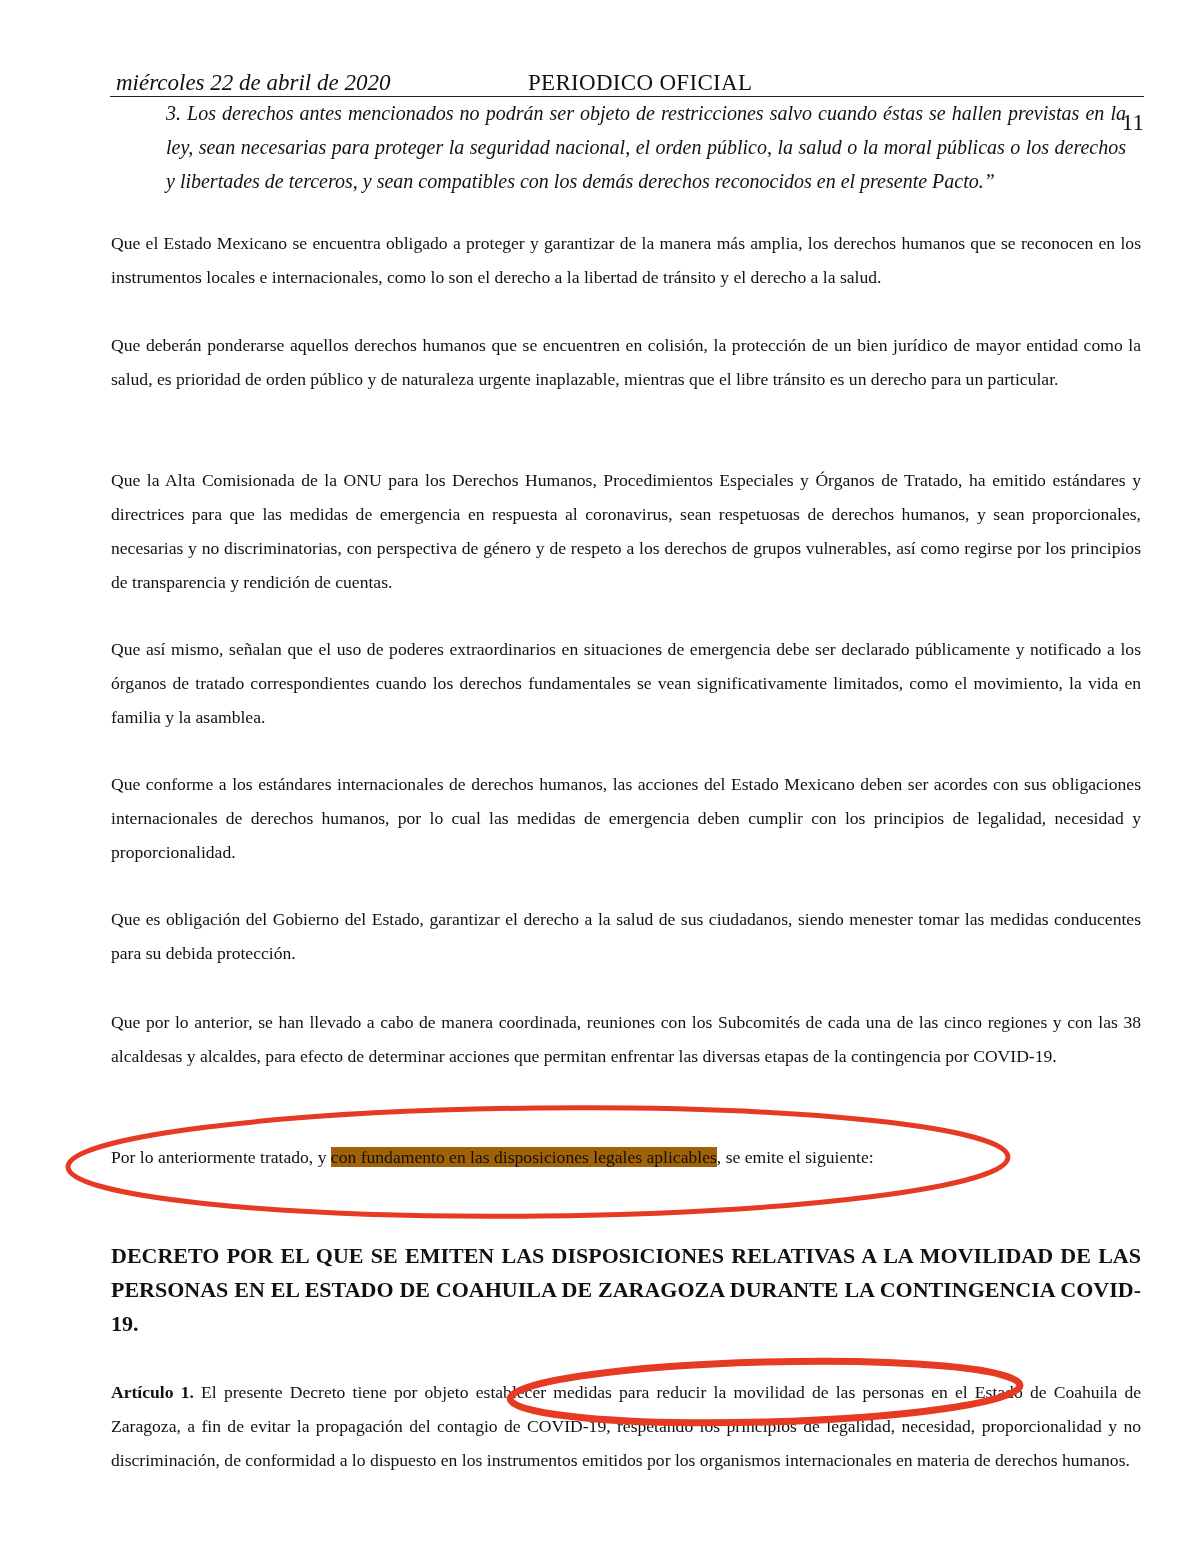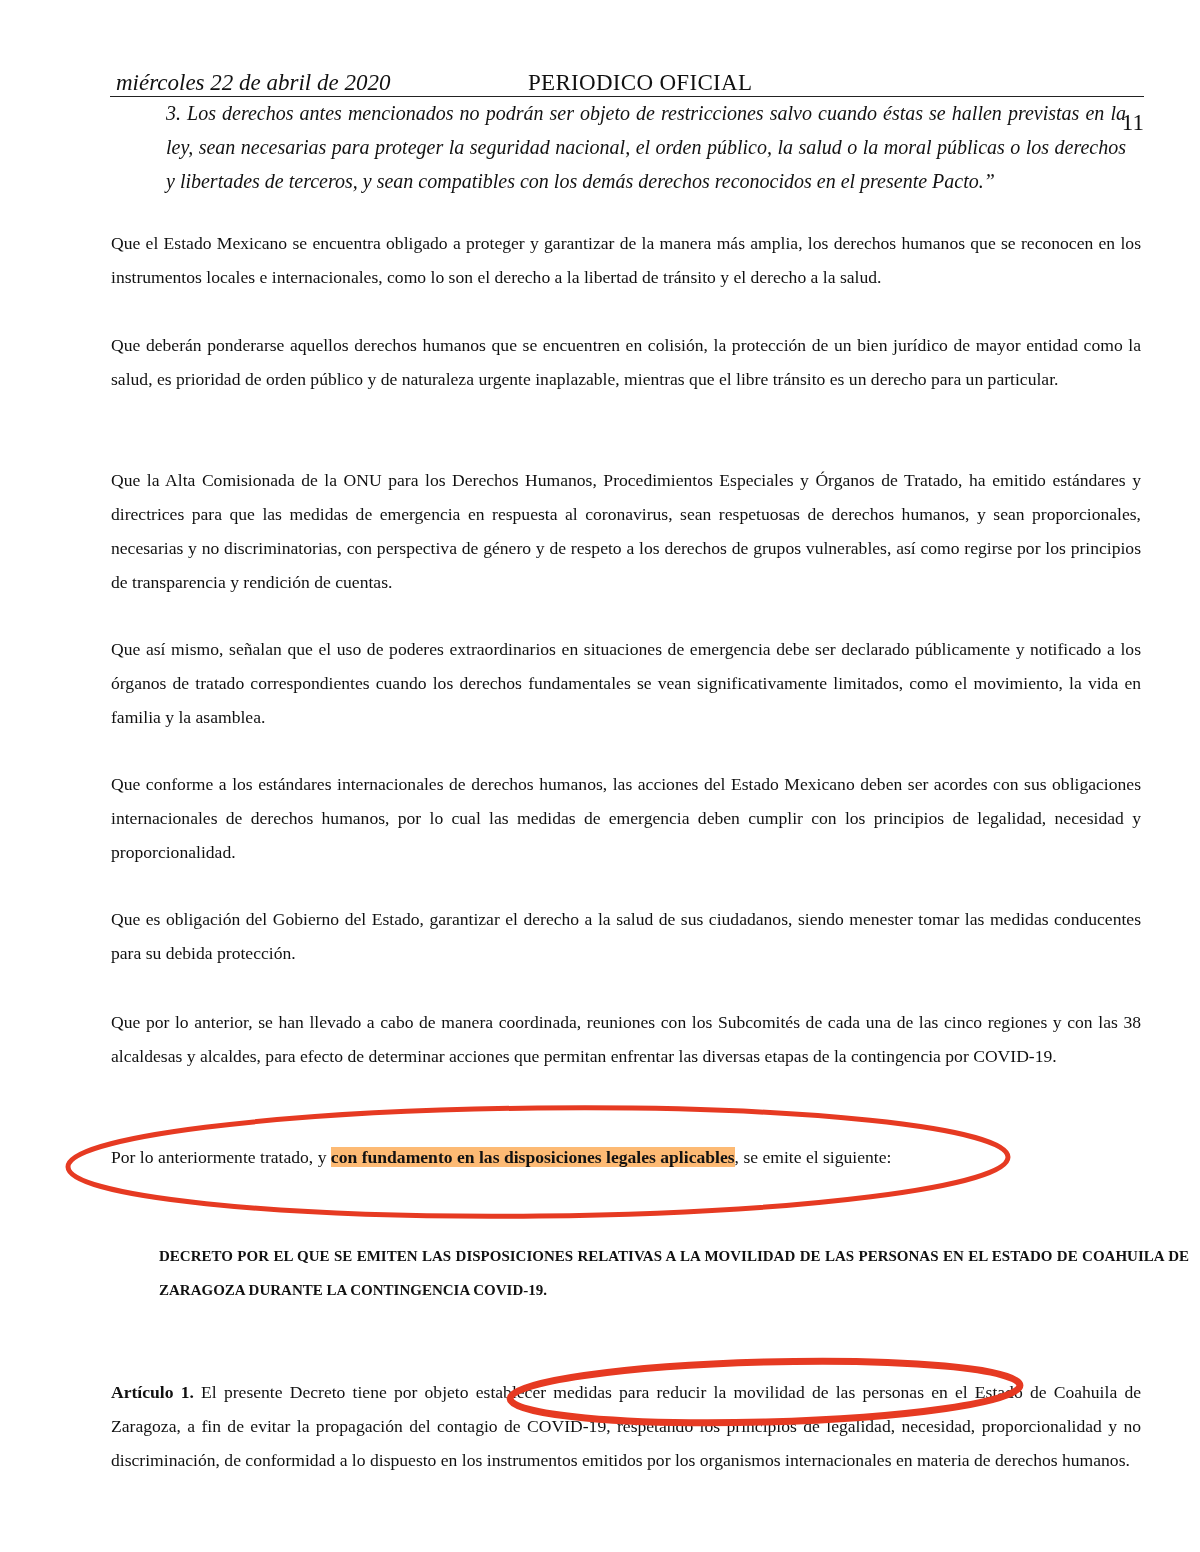--- a/index.html
+++ b/index.html
@@ -9,22 +9,22 @@
             border-bottom:1.5px solid #222; font-size:23px; line-height:26px; }
   .header .date { position:absolute; left:6px; top:0;font-style:italic; }
   .header .title { position:absolute; left:418px; top:0; letter-spacing:0.3px; }
   .header .page { position:absolute; right:0; top:0;margin-top:40px; }
   .quote { position:absolute; left:166px; top:96px; width:960px; font-style:italic;
            font-size:20px; line-height:34px; }
   .para { position:absolute; left:111px; width:1030px; font-size:17.6px; line-height:34px;
           text-align:justify; }
   .para.last-line-left { text-align-last:left; }
   .decree { position:absolute; left:111px; top:1239px; width:1030px; font-weight:bold;
-            font-size:15px; line-height:34px; text-align:justify; text-align-last:left;margin-left:48px; }
-  .hl { background:#fdba74;font-weight:bold; }
+            font-size:22px; line-height:34px; text-align:justify; text-align-last:left; }
+  .hl { background:#a16207; }
   .b { font-weight:bold; }
   svg.ann { position:absolute; left:0; top:0; pointer-events:none; }
 </style>
 </head>
 <body>
 
 <div class="header">
   <span class="date">miércoles 22 de abril de 2020</span>
   <span class="title">PERIODICO OFICIAL</span>
   <span class="page">11</span>

